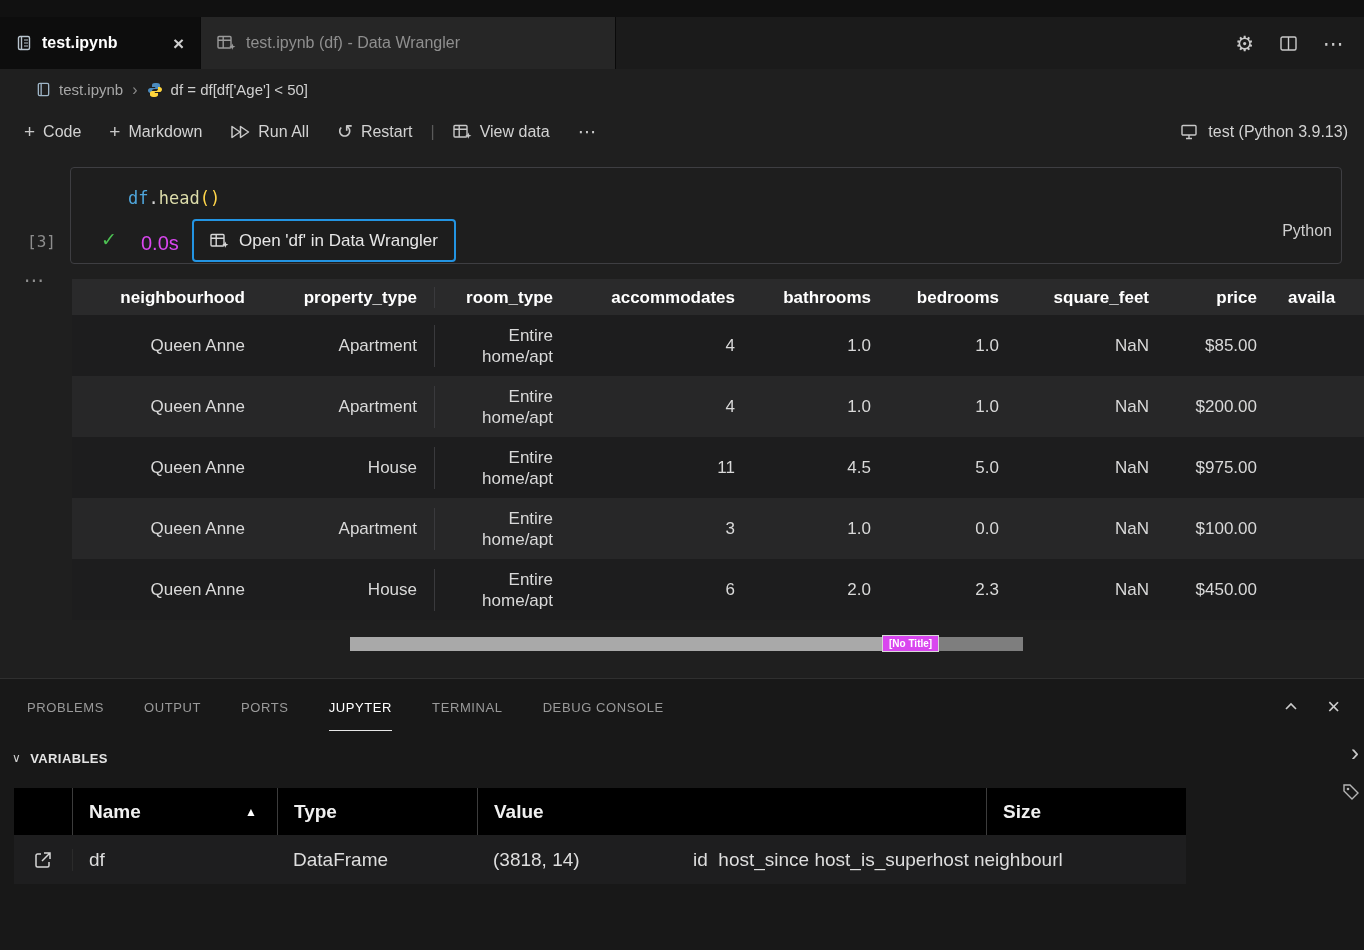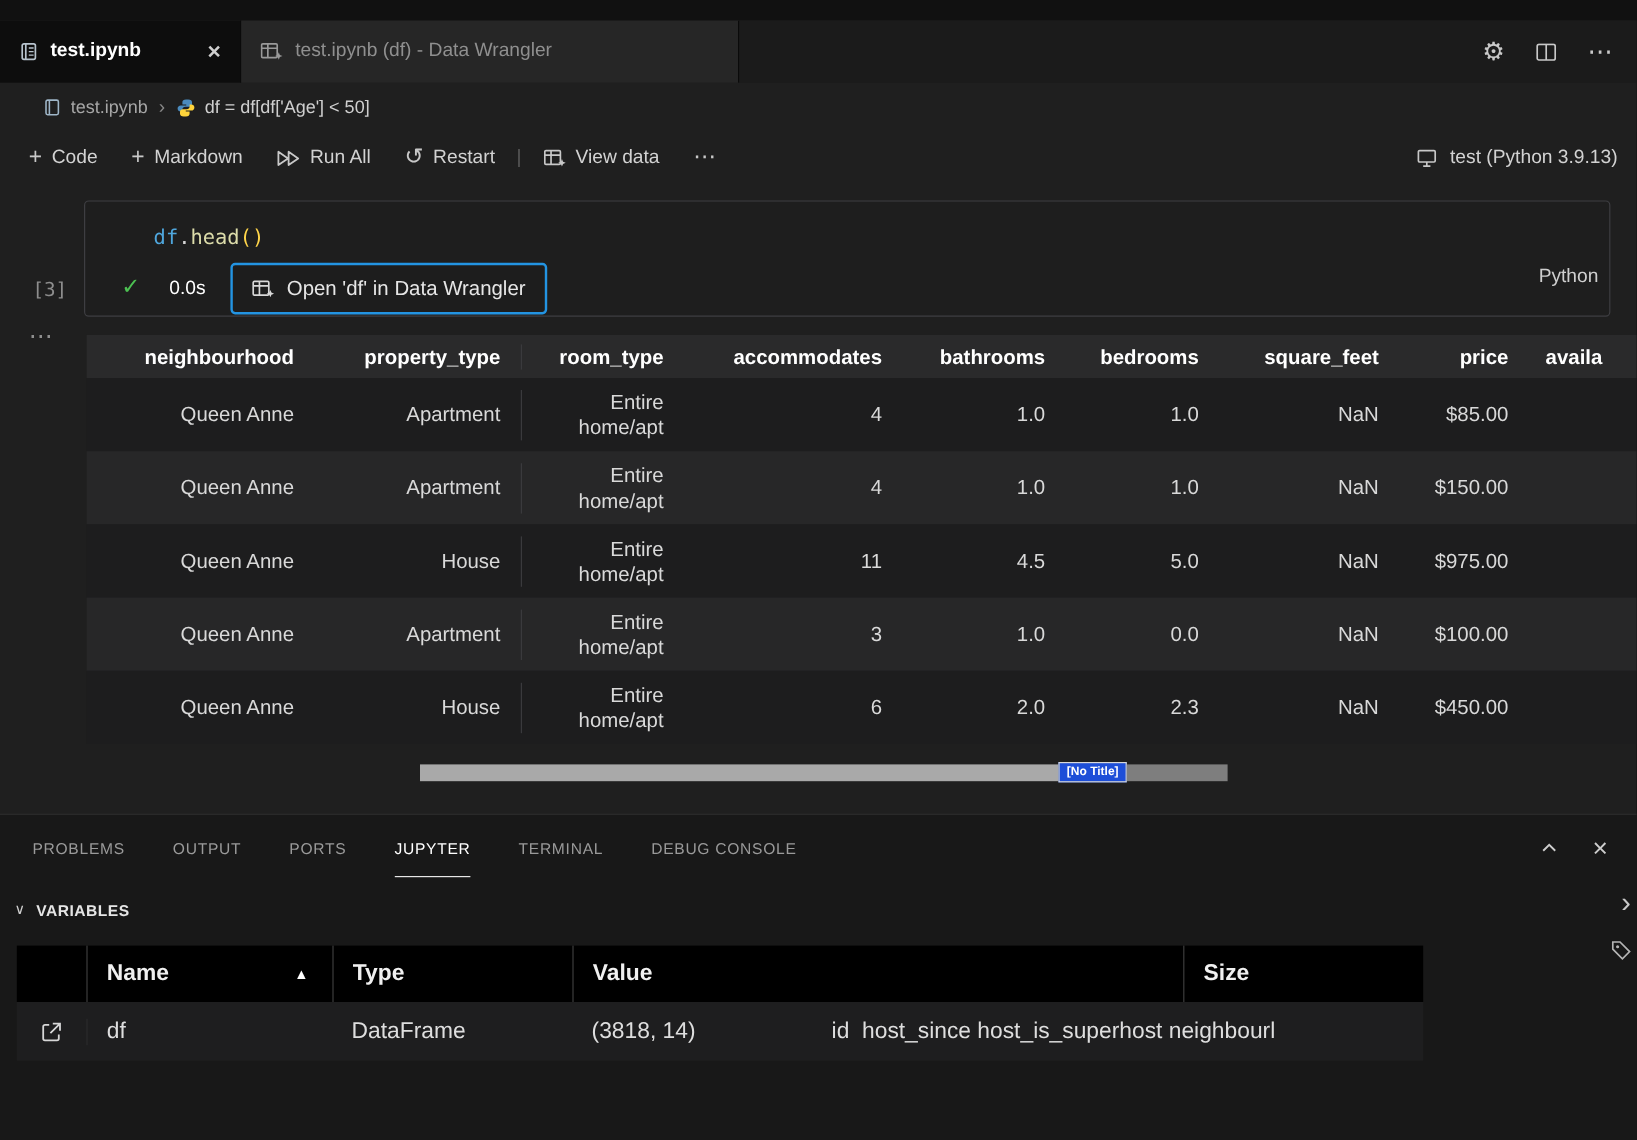--- a/index.html
+++ b/index.html
@@ -38,41 +38,41 @@
 
   
   .cell-box { position:absolute; left:70px; top:150px; width:1272px; height:97px; border:1px solid #3e3e42; border-radius:4px; background:#1e1e1e; }
   .code-line { position:absolute; left:128px; top:171px; font-size:17px; cursor:text; }
   .tok-var { color:var(--code-var); }
   .tok-dot { color:#d4d4d4; }
   .tok-fn  { color:var(--code-fn); }
   .tok-par { color:var(--code-paren); }
   .exec-count { position:absolute; left:27px; top:215px; font-size:16px; color:#8d8d8d; }
   .cell-check { position:absolute; left:101px; top:211px; color:var(--check-green); font-size:19px; font-weight:bold; }
-  .cell-time { position:absolute; left:141px; top:215px; font-size:16px; color:#ffffff; }
+  .cell-time { position:absolute; left:141px; top:215px; font-size:20px; color:#d946ef; }
   .open-btn { position:absolute; left:192px; top:202px; height:43px; display:flex; align-items:center; gap:10px; padding:0 16px; border:2px solid var(--accent-blue); border-radius:4px; background:#1d1d1d; color:#e6e6e6; font-size:17px; cursor:pointer; white-space:nowrap; }
   .cell-lang { position:absolute; top:205px; right:32px; font-size:16px; color:#cfcfcf; cursor:pointer; }
   .out-more { position:absolute; left:24px; top:251px; color:#8f8f8f; font-size:20px; cursor:pointer; }
 
   
   .otable { position:absolute; left:72px; top:262px; width:1292px; height:341px; overflow:hidden; font-size:17px; }
   .otable-inner { width:1520px; }
   .orow { display:flex; align-items:center; height:61px; background:#1d1d1e; color:#d9d9d9; }
   .orow.alt { background:#272728; }
   .orow.ohead { height:36px; background:#2a2a2b; font-weight:bold; color:#ffffff; }
   .ocell { text-align:right; padding-right:17px; line-height:21px; }
   .c0 { width:190px; } .c1 { width:172px; } .c2 { width:136px; border-left:1px solid #3a3a3d; }
   .c3 { width:182px; } .c4 { width:136px; } .c5 { width:128px; }
   .c6 { width:150px; } .c7 { width:108px; }
   .c8 { width:246px; text-align:left; padding-left:14px; }
 
   
   .hscroll { position:absolute; left:350px; top:618px; width:678px; height:17px; display:flex; align-items:center; cursor:pointer; }
   .hs-thumb { width:532px; height:14px; background:#a9a9a9; }
-  .hs-badge { height:17px; padding:0 6px; background:#1d4ed8; border:1px solid #d8d8d8; color:#fff; font-size:10px; font-weight:bold; display:flex; align-items:center; white-space:nowrap; }
+  .hs-badge { height:17px; padding:0 6px; background:#d946ef; border:1px solid #d8d8d8; color:#fff; font-size:10px; font-weight:bold; display:flex; align-items:center; white-space:nowrap; }
   .hs-right { width:84px; height:14px; background:#7e7e7e; }
 
   
   .panel { position:absolute; left:0; top:661px; width:1364px; height:289px; background:#181818; border-top:1px solid #2f2f2f; }
   .panel-tabs { display:flex; align-items:center; height:56px; padding-left:27px; gap:40px; }
   .ptab { position:relative; height:100%; display:flex; align-items:center; font-size:13px; letter-spacing:0.6px; color:#9a9a9a; cursor:pointer; white-space:nowrap; }
   .ptab.active { color:#ffffff; }
   .ptab.active::after { content:""; position:absolute; left:0; right:0; bottom:4px; height:1px; background:#e7e7e7; }
   .panel-right { position:absolute; top:0; right:0; height:56px; display:flex; align-items:center; gap:28px; padding-right:24px; color:#cdcdcd; }
   .px-close { font-size:22px; cursor:pointer; line-height:1; }
@@ -241,21 +241,21 @@
         <div class="ocell c8"></div>
       </div>
       <div class="orow alt">
         <div class="ocell c0">Queen Anne</div>
         <div class="ocell c1">Apartment</div>
         <div class="ocell c2">Entire home/apt</div>
         <div class="ocell c3">4</div>
         <div class="ocell c4">1.0</div>
         <div class="ocell c5">1.0</div>
         <div class="ocell c6">NaN</div>
-        <div class="ocell c7">$150.00</div>
+        <div class="ocell c7">$200.00</div>
         <div class="ocell c8"></div>
       </div>
       <div class="orow">
         <div class="ocell c0">Queen Anne</div>
         <div class="ocell c1">House</div>
         <div class="ocell c2">Entire home/apt</div>
         <div class="ocell c3">11</div>
         <div class="ocell c4">4.5</div>
         <div class="ocell c5">5.0</div>
         <div class="ocell c6">NaN</div>

